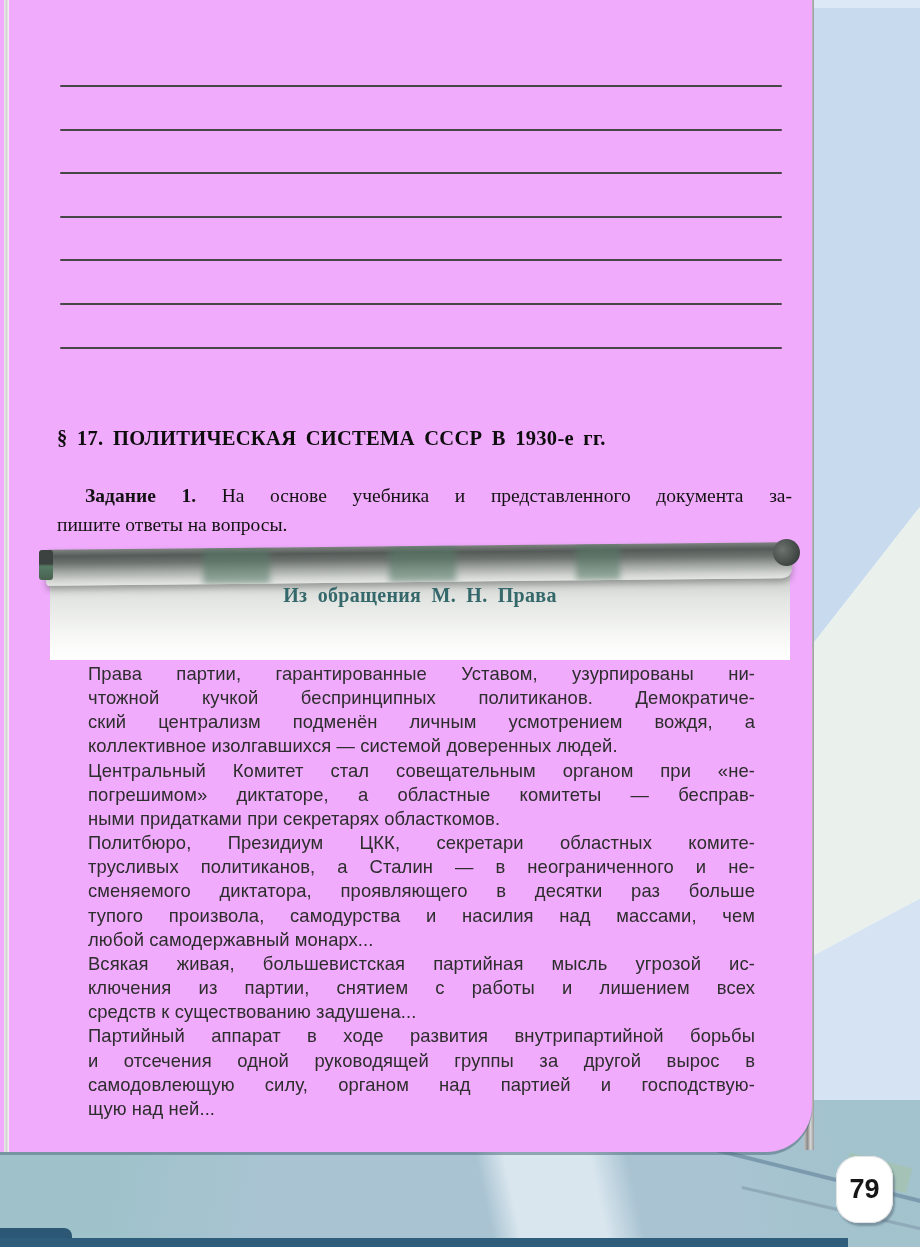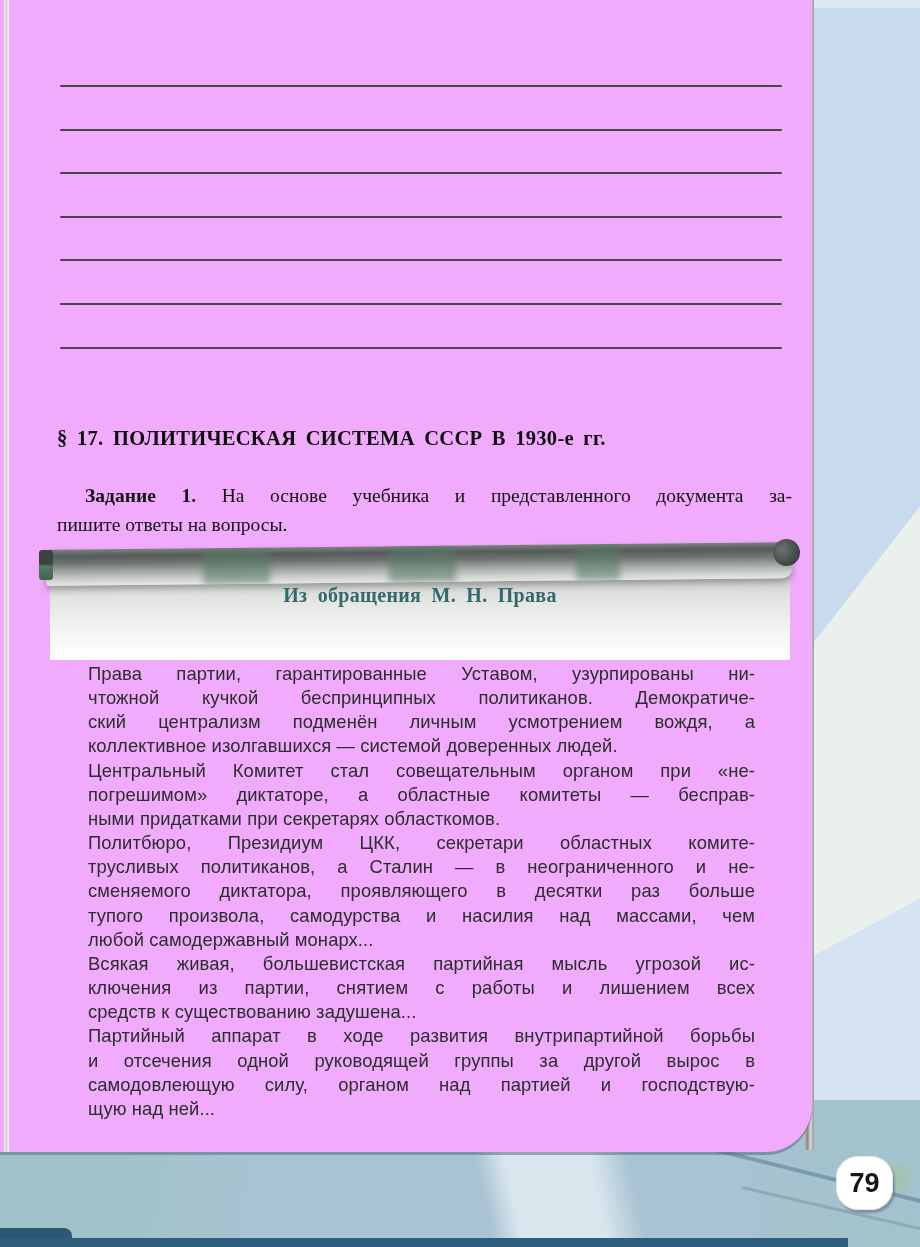--- a/index.html
+++ b/index.html
@@ -73,21 +73,21 @@
   .doc-title-2{top:68px;color:#2c6156;}
 
   
   .doc-body{position:absolute;left:88px;top:662px;width:667px;
     font-family:"Liberation Sans", sans-serif;font-size:18.4px;line-height:24.15px;
     color:#2d2d2d;letter-spacing:.1px;}
   .bline{text-align:justify;text-align-last:justify;white-space:normal;}
   .bline.pend{text-align-last:left;}
 
   
-  .page-badge{position:absolute;left:836px;top:1156px;width:57px;height:54px;background:#ffffff;
+  .page-badge{position:absolute;left:836px;top:1156px;width:57px;height:67px;background:#ffffff;
     border-radius:22px;z-index:4;display:flex;align-items:center;justify-content:center;
     box-shadow:2px 3px 2px rgba(90,110,125,.55), inset 0 0 0 1px #e3e3e3;
     font-family:"Liberation Sans", sans-serif;font-weight:bold;font-size:27px;color:#161616;}
 </style>
 </head>
 <body>
 
 <div class="canvas">
 
   <div class="band-right">

